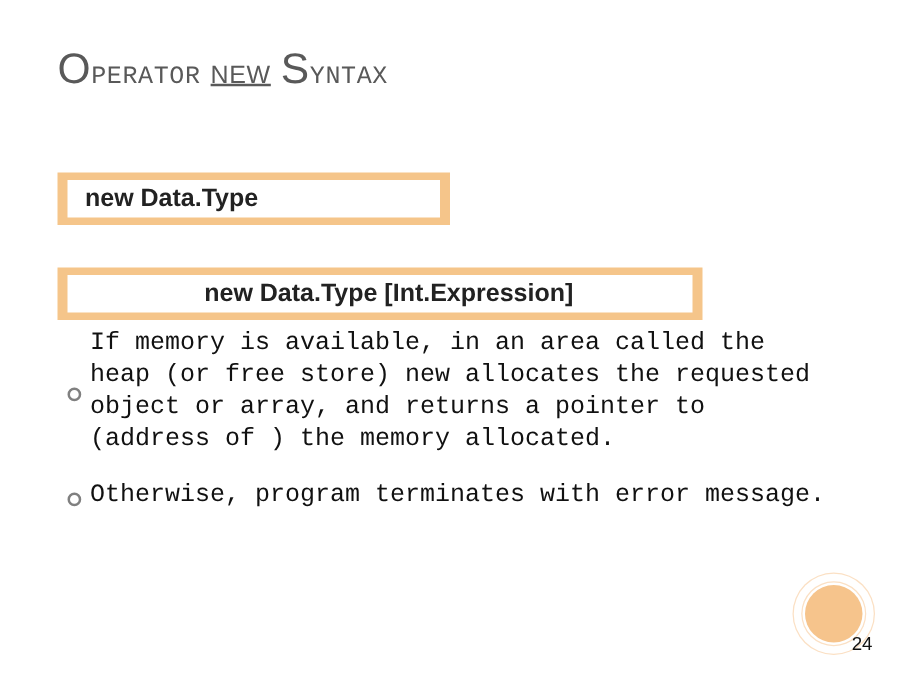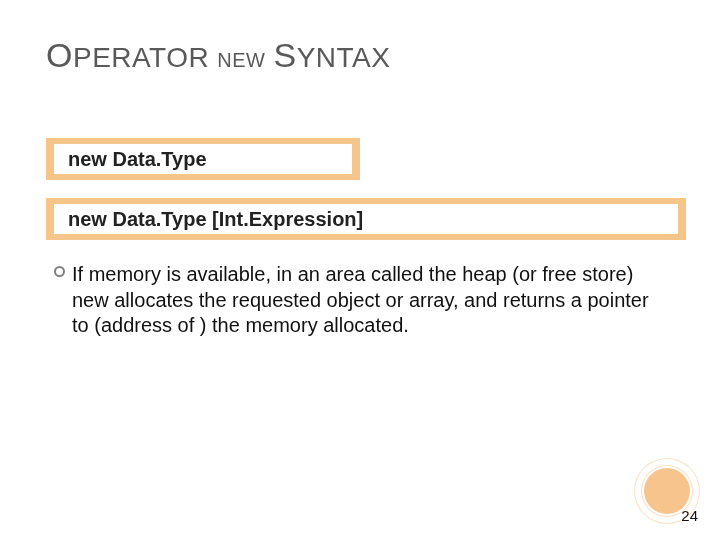--- a/index.html
+++ b/index.html
@@ -25,24 +25,26 @@
     top: 36px;
     font-size: 27px;
     letter-spacing: 0.5px;
     color: #595959;
     font-weight: 400;
   }
   .title .drop {
     font-size: 34px;
   }
   .title .rest {
-    font-size: 28px;
+    font-size: 20px;
+    font-family: Liberation Mono, monospace;
   }
   .title .nw {
     font-size: 20px;
+    text-decoration: underline;
   }
   .syntax-box {
     position: absolute;
     left: 46px;
     height: 42px;
     box-sizing: border-box;
     background: #ffffff;
     border-style: solid;
     border-color: #f5c58a;
     border-left-width: 8px;
@@ -50,31 +52,32 @@
     border-right-width: 8px;
     border-bottom-width: 6px;
     display: flex;
     align-items: center;
     padding-left: 14px;
     font-size: 20px;
     font-weight: 700;
     color: #222;
   }
   .sb1 { top: 138px; width: 314px; }
-  .sb2 { top: 198px; width: 640px; }
+  .sb2 { top: 214px; width: 516px; justify-content: center; }
   .bullets {
     position: absolute;
     left: 46px;
     top: 262px;
     width: 620px;
   }
   .bullet {
     display: flex;
-    align-items: flex-start;
+    align-items: center;
     margin-bottom: 20px;
+    font-family: Liberation Mono, monospace;
   }
   .marker {
     flex: 0 0 26px;
     display: flex;
     justify-content: center;
     padding-top: 4px;
   }
   .marker span {
     width: 11px;
     height: 11px;
@@ -132,18 +135,24 @@
     <span>new   Data.Type  [Int.Expression]</span>
   </div>
 
   <div class="bullets">
     <div class="bullet">
       <div class="marker">
           <span></span>
         </div>
       <div class="btext">If memory is available, in an area called the heap (or free store) new allocates the requested object or array, and returns a pointer to (address of ) the memory allocated.</div>
     </div>
+    <div class="bullet">
+      <div class="marker">
+          <span></span>
+        </div>
+      <div class="btext">Otherwise, program terminates with error message.</div>
+    </div>
   </div>
 
   <div class="corner-circle"></div>
   <div class="pagenum">24</div>
 
 </div>
 
 </body></html>

